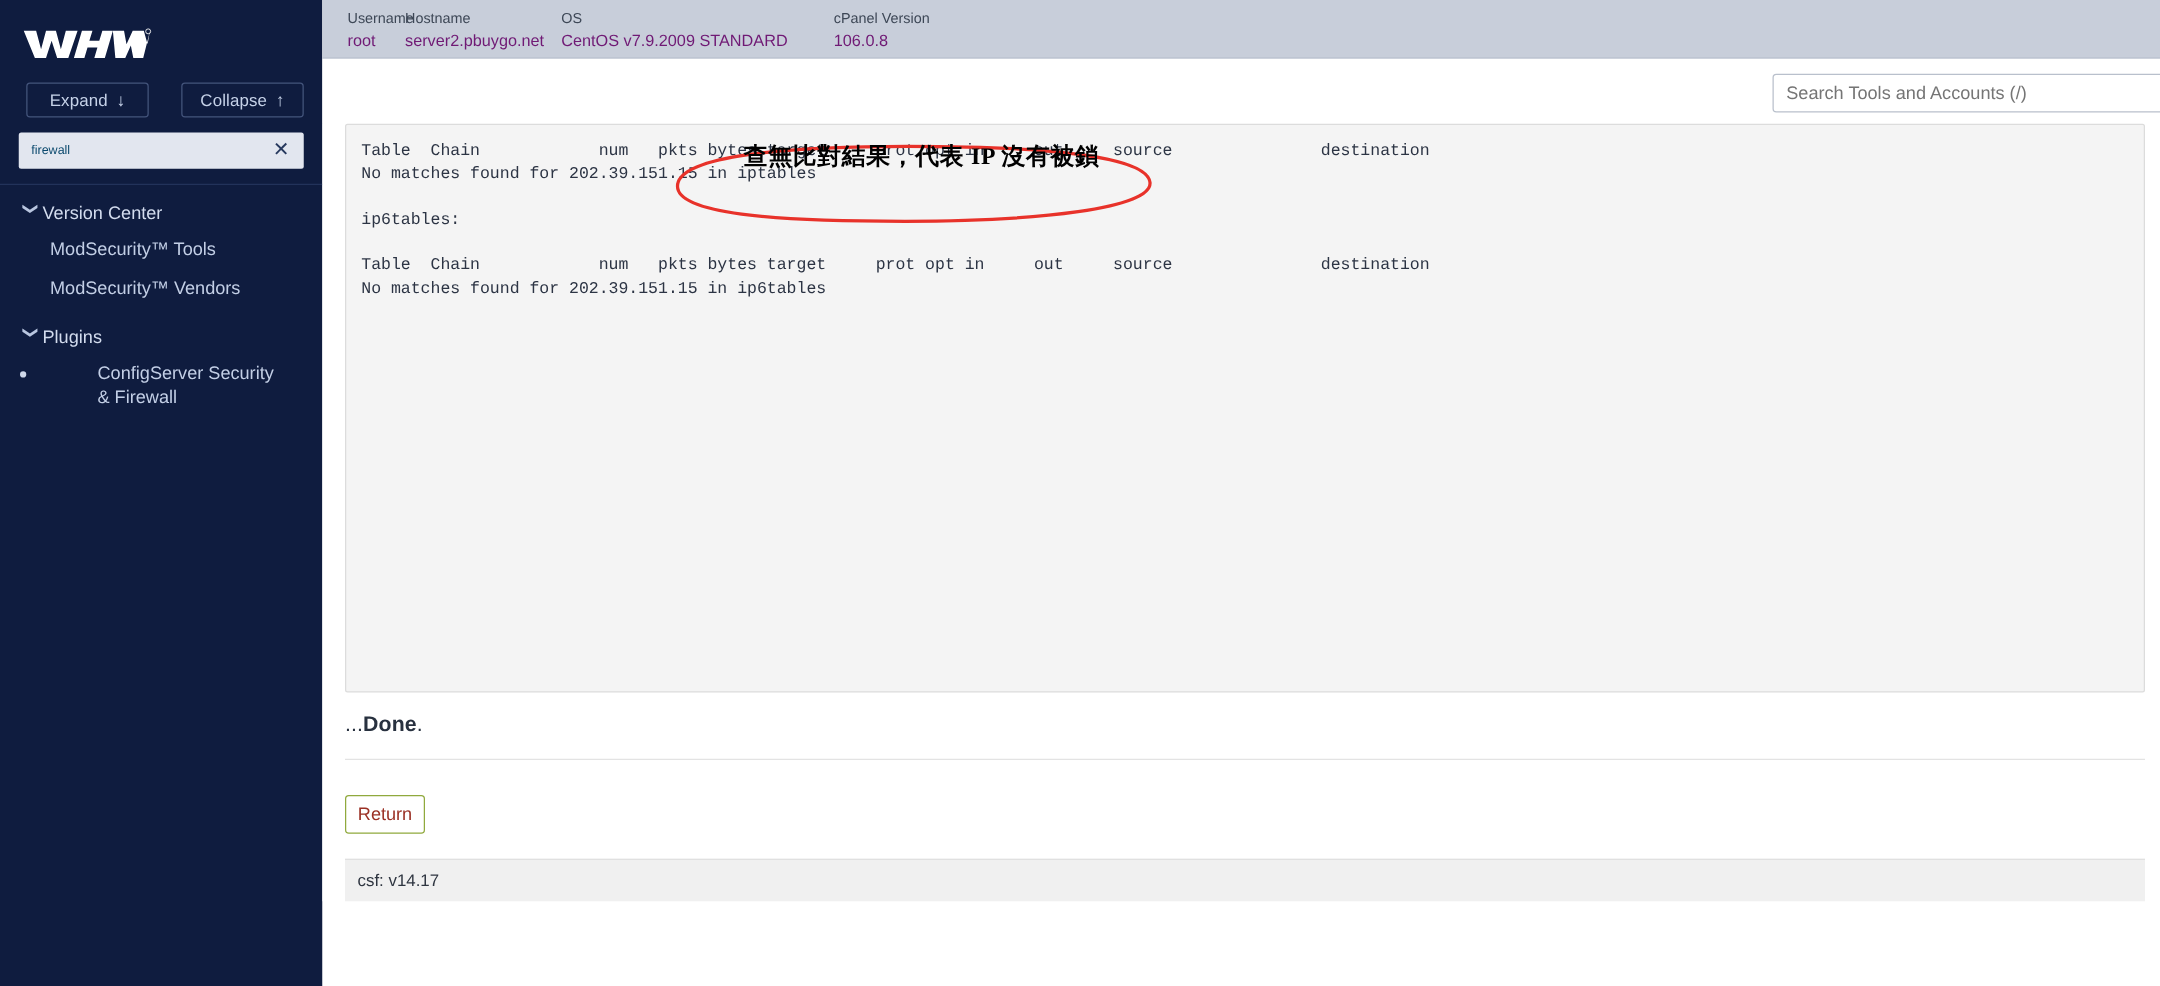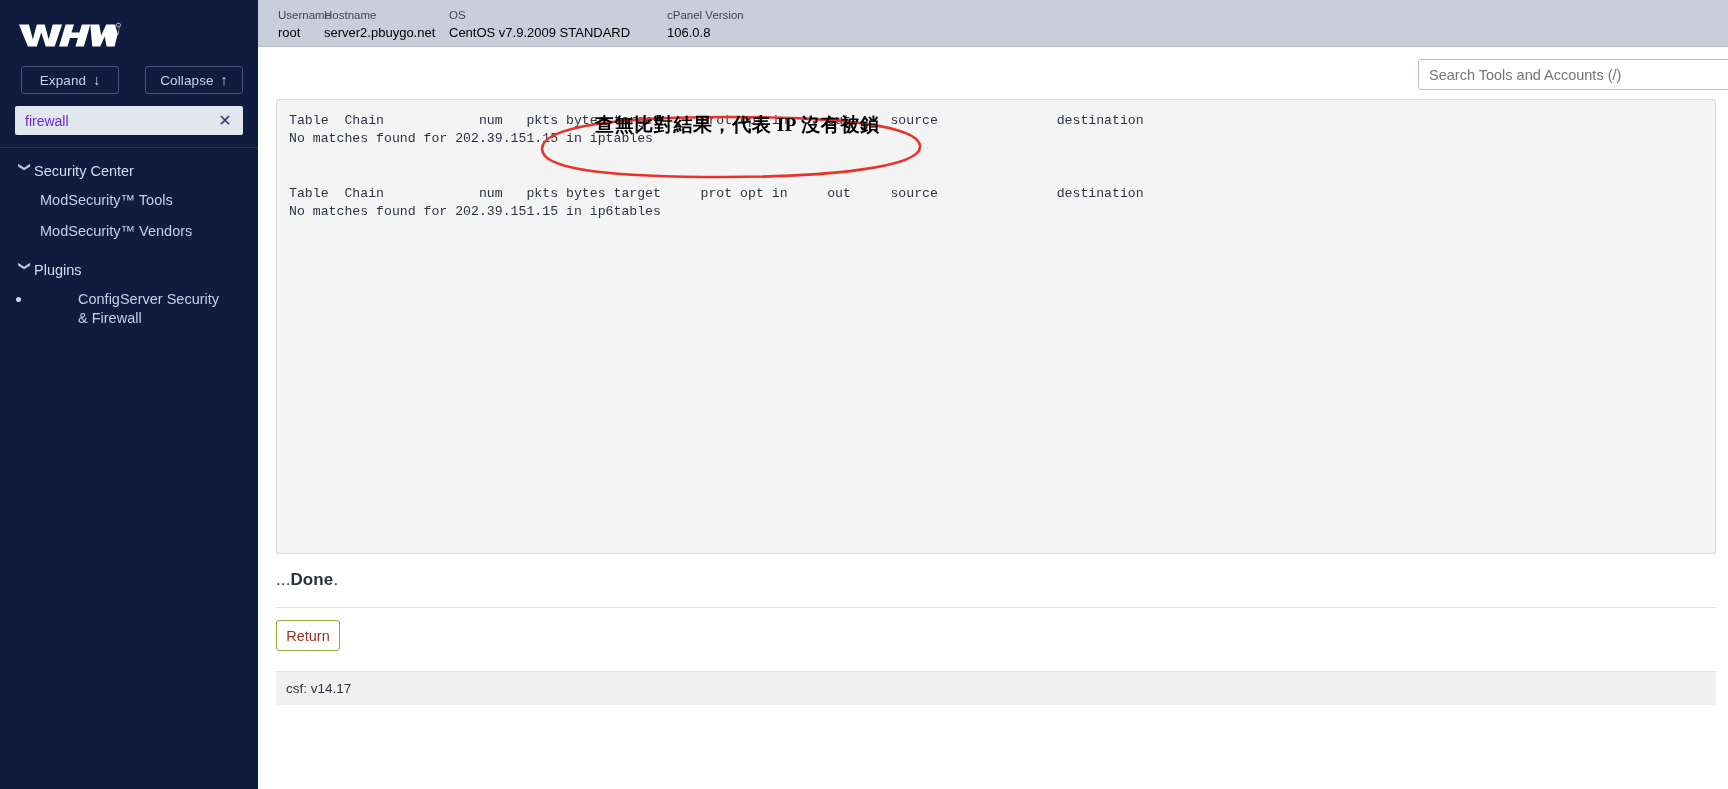--- a/index.html
+++ b/index.html
@@ -49,21 +49,21 @@
     margin: 12px 15px 0 15px;
     height: 29px;
     background: #e2e6ef;
     border-radius: 2px;
     display: flex; align-items: center;
     padding: 0 9px 0 10px;
     position: relative;
   }
   .sb-search-input {
     border: 0; outline: 0; background: transparent;
-    font-size: 14px; color: #6d28d9;
+    font-size: 10px; color: #0c4a6e;
     font-family: "Liberation Sans", sans-serif;
     flex: 1 1 auto; height: 100%;
     padding: 0;
   }
   .sb-clear {
     width: 18px; height: 18px;
     display: flex; align-items: center; justify-content: center;
     cursor: pointer; color: #27395e;
     font-size: 16px; line-height: 1; font-weight: 400;
   }
@@ -117,21 +117,21 @@
   #topbar {
     height: 47px;
     background: #c8ceda;
     border-bottom: 1px solid #b4bcca;
     display: flex; align-items: flex-start;
     padding: 8px 0 0 20px;
     position: relative;
   }
   .tb-field { display: flex; flex-direction: column; }
   .tb-label { font-size: 11.5px; color: #3d4756; line-height: 15px; }
-  .tb-value { font-size: 13px; color: #000000; line-height: 18px; margin-top: 1px; }
+  .tb-value { font-size: 13px; color: #701a75; line-height: 18px; margin-top: 1px; }
 
   #subbar {
     height: 52px;
     background: #ffffff;
     position: relative;
   }
   #search-tools {
     position: absolute;
     right: -40px;
     top: 12px;
@@ -182,21 +182,21 @@
   }
   .done-line .dots, .done-line .period { font-weight: 400; }
 
   .hr {
     margin-top: 17px;
     width: 1440px;
     height: 1px; background: #e3e3e3;
   }
 
   .return-btn {
-    margin-top: 12px;
+    margin-top: 28px;
     height: 31px;
     min-width: 64px;
     padding: 0 4px;
     background: #fff;
     border: 1px solid #90a93d;
     border-radius: 3px;
     color: #9b3125;
     font-size: 14.5px;
     font-family: "Liberation Sans", sans-serif;
     cursor: pointer;
@@ -267,21 +267,21 @@
       <input class="sb-search-input" type="text" value="firewall" style="">
       <span class="sb-clear">✕</span>
     </div>
 
     <div class="sb-divider"></div>
 
     <div class="nav">
 
       <div class="nav-group">
         <span class="chev" style="transform: rotate(90deg); display: inline-block; width: 18px;">❯</span>
-        <span>Security Center</span>
+        <span>Version Center</span>
       </div>
       <div class="nav-item">ModSecurity™ Tools</div>
       <div class="nav-item">ModSecurity™ Vendors</div>
 
       <div class="nav-group" style="margin-top:9px">
         <span class="chev" style="transform: rotate(90deg); display: inline-block; width: 18px;">❯</span>
         <span>Plugins</span>
       </div>
       <div class="nav-item-bullet">
         <span class="dot">
@@ -317,20 +317,21 @@
     <div id="subbar">
       <input id="search-tools" type="text" placeholder="Search Tools and Accounts (/)" style="">
     </div>
 
     <div id="content">
 
       <div class="term-box">
         <pre class="term-pre">Table  Chain            num   pkts bytes target     prot opt in     out     source               destination</pre>
         <pre class="term-pre">No matches found for 202.39.151.15 in iptables</pre>
         <pre class="term-pre"> </pre>
+        <pre class="term-pre">ip6tables:</pre>
         <pre class="term-pre"> </pre>
         <pre class="term-pre">Table  Chain            num   pkts bytes target     prot opt in     out     source               destination</pre>
         <pre class="term-pre">No matches found for 202.39.151.15 in ip6tables</pre>
       </div>
 
       <div class="done-line"><span class="dots">...</span><span>Done</span><span class="period">.</span></div>
 
       <div class="hr"></div>
 
       <button class="return-btn">Return</button>

